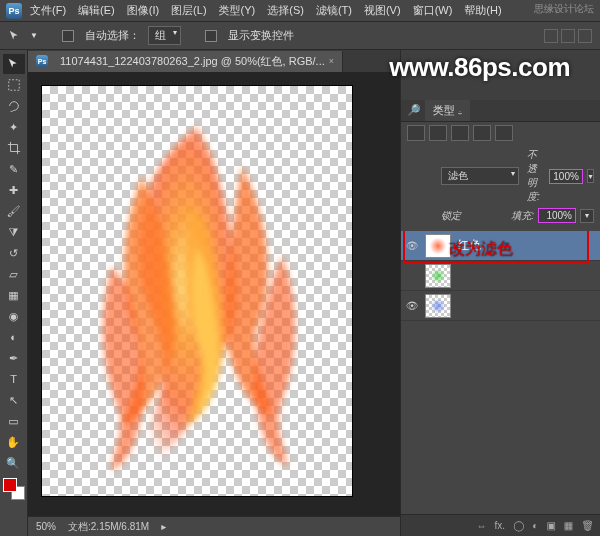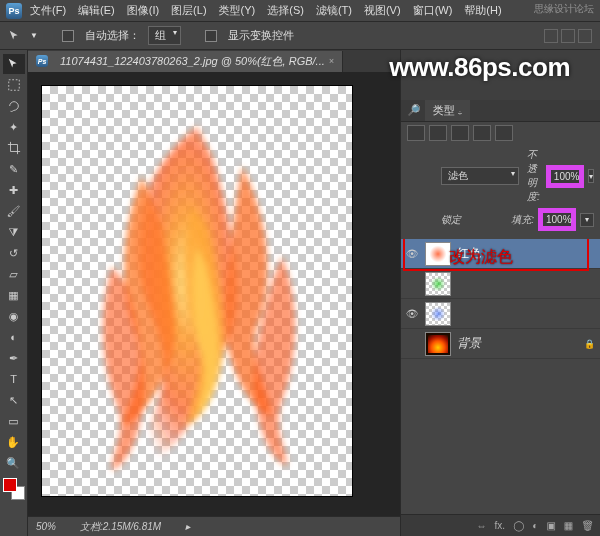--- a/index.html
+++ b/index.html
@@ -12,38 +12,38 @@
 .checkbox { width: 12px; height: 12px; border: 1px solid #888; background: #3a3a3a; display: inline-block; vertical-align: middle; margin-right: 3px; }
 .select-box { background: #3a3a3a; border: 1px solid #666; padding: 1px 14px 1px 6px; position: relative; }
 .select-box::after { content: "▾"; position: absolute; right: 3px; font-size: 8px; }
 .main-area { display: flex; height: 486px; }
 .toolbox { width: 28px; background: #464646; border-right: 1px solid #2a2a2a; display: flex; flex-direction: column; align-items: center; padding-top: 4px; }
 .tool-btn { width: 22px; height: 20px; display: flex; align-items: center; justify-content: center; color: #ccc; cursor: pointer; margin-bottom: 1px; }
 .tool-btn.active { background: #2a2a2a; }
 .swatches { margin-top: 4px; position: relative; width: 22px; height: 22px; }
 .swatch-fg { width: 14px; height: 14px; background: #d00; border: 1px solid #fff; position: absolute; top: 0; left: 0; }
 .swatch-bg { width: 14px; height: 14px; background: #fff; border: 1px solid #888; position: absolute; bottom: 0; right: 0; }
-.doc-area { flex: 1; background: #252525; position: relative; display: flex; flex-direction: column; font-style: italic; }
+.doc-area { flex: 1; background: #252525; position: relative; display: flex; flex-direction: column; }
 .doc-tab { height: 22px; background: #3a3a3a; display: flex; align-items: center; }
 .tab { background: #535353; padding: 3px 8px; display: flex; align-items: center; gap: 4px; border-right: 1px solid #2a2a2a; }
 .tab-close { font-size: 9px; color: #aaa; }
 .canvas-wrap { flex: 1; background: #252525; position: relative; display: flex; align-items: flex-start; justify-content: flex-start; padding: 14px; }
 .canvas { width: 310px; height: 410px; position: relative; background-image: repeating-conic-gradient(#ccc 0 25%, #fff 0 50%); background-size: 16px 16px; box-shadow: 0 0 0 1px #000; }
 .fire { position: absolute; inset: 0; }
-.statusbar { height: 20px; background: #464646; display: flex; align-items: center; padding: 0 8px; gap: 24px; border-top: 1px solid #2a2a2a; font-size: 10px; color: #ccc; }
+.statusbar { height: 20px; background: #464646; display: flex; align-items: center; padding: 0 8px; gap: 12px; border-top: 1px solid #2a2a2a; font-size: 10px; color: #ccc; }
 .panels { width: 200px; background: #454545; border-left: 1px solid #2a2a2a; display: flex; flex-direction: column; position: relative; }
 .panel-tabwell { height: 50px; background: #3f3f3f; }
 .layers-panel { flex: 1; background: #454545; display: flex; flex-direction: column; }
 .panel-header { height: 22px; background: #3a3a3a; display: flex; align-items: center; padding: 0 6px; border-bottom: 1px solid #2a2a2a; }
 .panel-header .ptab { padding: 3px 8px; background: #454545; display: flex; align-items: flex-end; gap: 3px; }
 .layer-options { padding: 4px 6px; }
 .opt-row { display: flex; align-items: center; justify-content: space-between; margin-bottom: 4px; gap: 4px; margin-left: 34px; }
 .opt-row .select-box { flex: 0 0 78px; font-size: 10px; }
 .opt-label { font-size: 10px; color: #ccc; font-style: italic; }
-.pct-input { background: #3a3a3a; border: 5px solid #d946ef; padding: 1px 3px; width: 38px; font-size: 10px; color: #ddd; text-align: right; }
+.pct-input { background: #3a3a3a; border: 1px solid #d946ef; padding: 1px 3px; width: 38px; font-size: 10px; color: #ddd; text-align: right; }
 .mini { width: 14px; height: 14px; border: 1px solid #666; background: #3a3a3a; font-size: 8px; display: flex; align-items: center; justify-content: center; }
 .layers-list { flex: 1; overflow: hidden; position: relative; }
 .layer-row { display: flex; align-items: center; height: 30px; border-bottom: 1px solid #3a3a3a; padding: 0 4px; gap: 6px; }
 .layer-row.selected { background: #5a7aa4; }
 .eye { width: 14px; text-align: center; color: #ccc; font-size: 10px; }
 .thumb { width: 26px; height: 24px; border: 1px solid #888; background-image: repeating-conic-gradient(#ccc 0 25%, #fff 0 50%); background-size: 6px 6px; position: relative; }
 .thumb.green::after { content: ""; position: absolute; inset: 4px; background: radial-gradient(circle, rgba(0,200,0,.6), transparent 70%); }
 .thumb.blue::after { content: ""; position: absolute; inset: 4px; background: radial-gradient(circle, rgba(50,100,255,.6), transparent 70%); }
 .thumb.fire1 { background: #1a0a00; }
 .thumb.fire1::after { content: ""; position: absolute; inset: 2px; background: radial-gradient(circle at 50% 70%, #ffcc00, #ff5500 40%, #a01000 70%, transparent); }
@@ -222,26 +222,20 @@
           <span class="layer-name" style="color:#fff">红色</span>
         </div>
         <div class="layer-row">
           <span class="eye"></span>
           <div class="thumb green"></div>
         </div>
         <div class="layer-row">
           <span class="eye">👁</span>
           <div class="thumb blue"></div>
         </div>
-        <div class="layer-row">
-          <span class="eye"></span>
-          <div class="thumb fire1"></div>
-          <span class="layer-name" style="font-style:italic">背景</span>
-          <span class="lock-icon">🔒</span>
-        </div>
 
         <div class="red-box" style="top:-2px;left:2px;width:186px;height:34px"></div>
 
         <div class="red-annot" style="top:8px;left:48px">改为滤色</div>
       </div>
 
       <div class="panel-footer">
         <span>⇔</span>
         <span>fx.</span>
         <span>◯</span>

